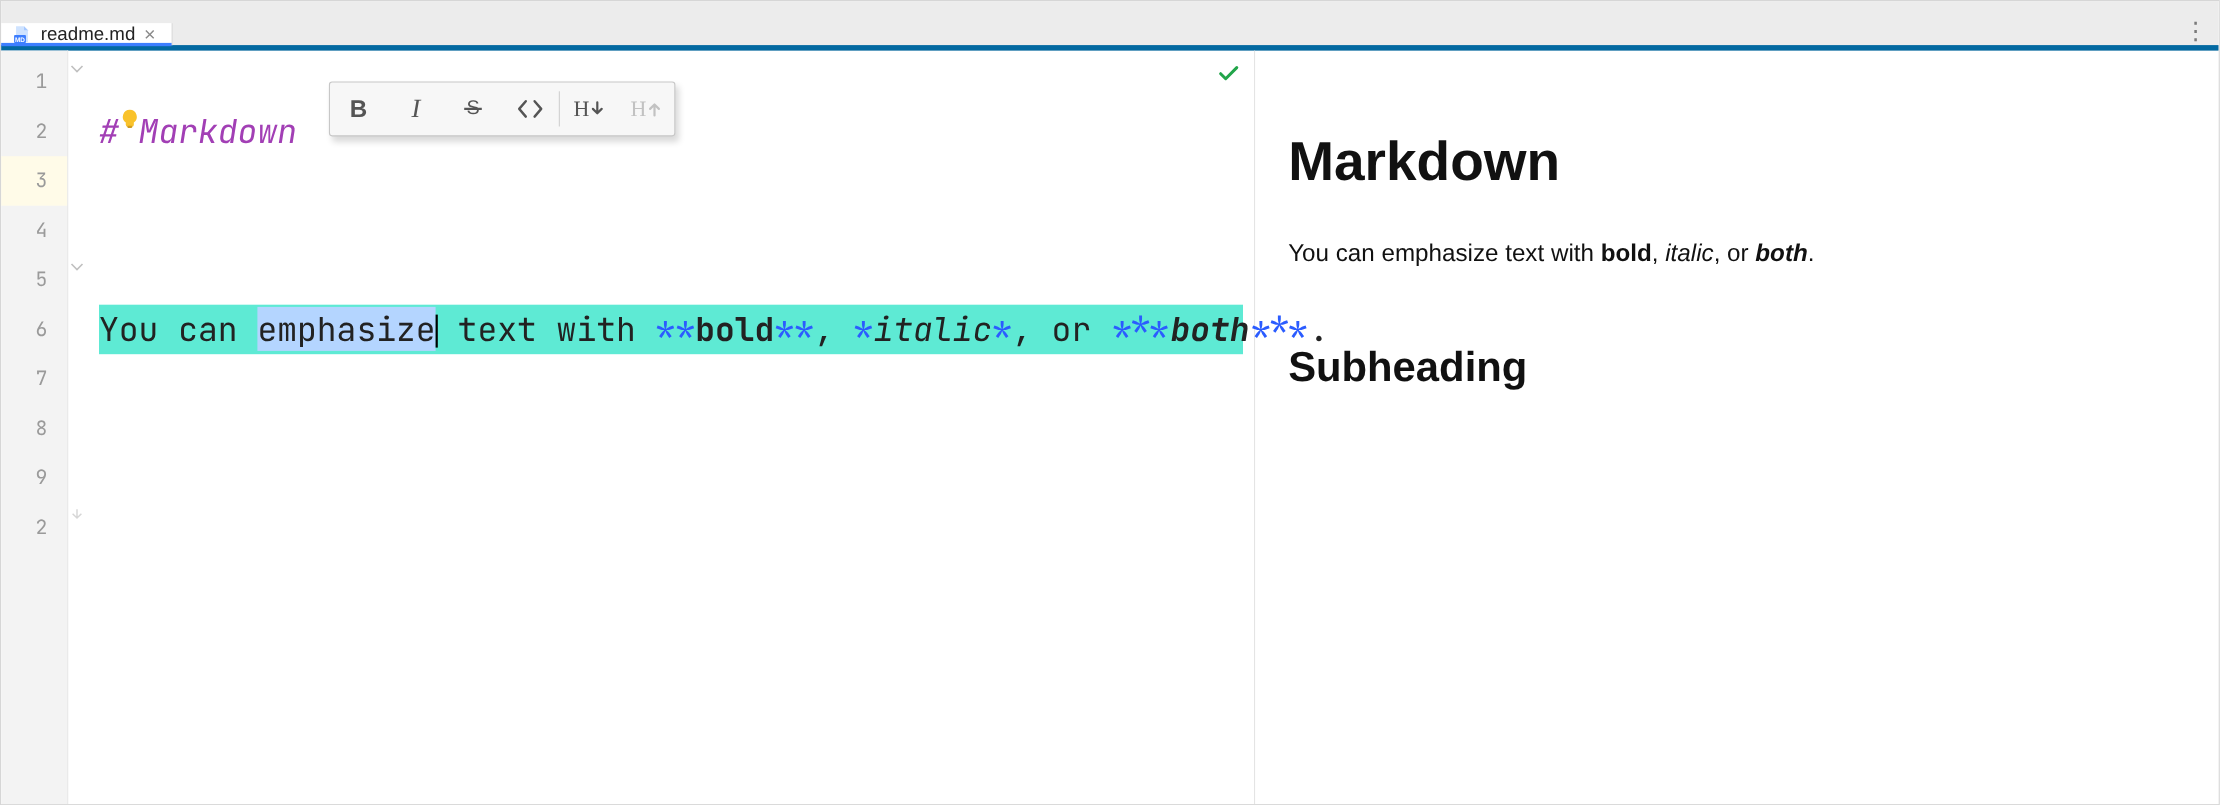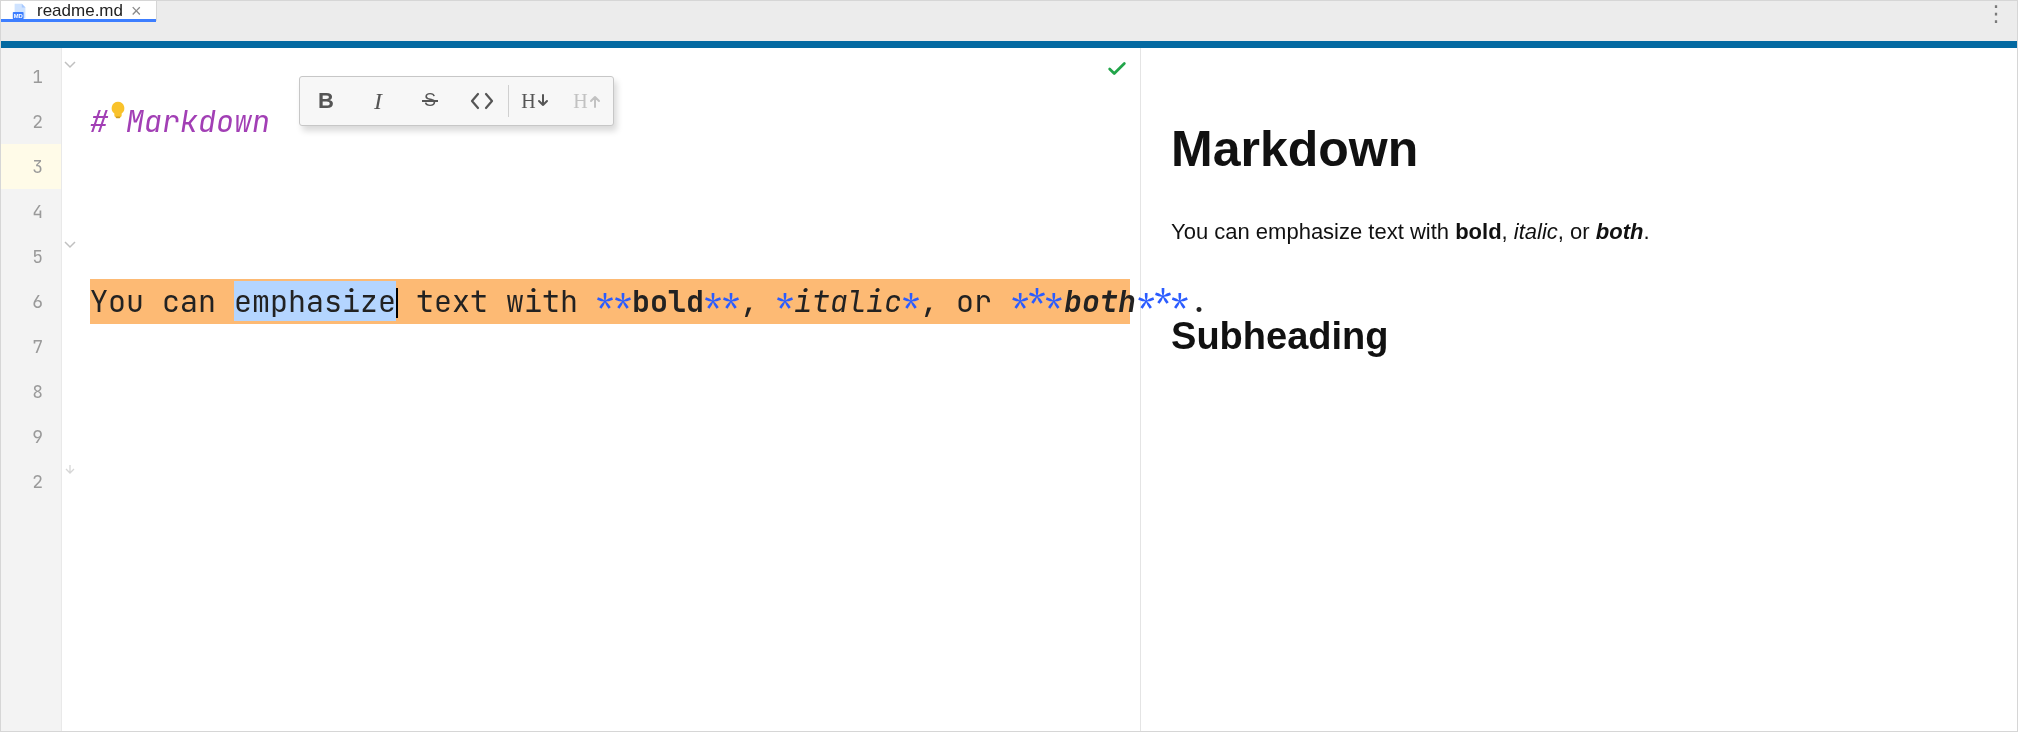--- a/index.html
+++ b/index.html
@@ -1,36 +1,36 @@
 <!DOCTYPE html>
 <html><head>
 <meta charset="utf-8">
 <style>
 html,body{margin:0;padding:0;height:100%;font-family:-apple-system,"Segoe UI",Arial,Helvetica,sans-serif;background:#fff;color:#222}
 body{display:flex;flex-direction:column;height:732px;width:2018px;border:1px solid #d6d6d6;box-sizing:border-box;overflow:hidden}
 
-.tabbar{height:40px;background:#ececec;border-bottom:7px solid #0369a1;display:flex;align-items:flex-start;position:relative;user-select:none}
+.tabbar{height:40px;background:#ececec;border-bottom:5px solid #0369a1;display:flex;align-items:flex-end;position:relative;user-select:none}
 .tab{display:flex;align-items:center;background:#fff;padding:0 14px 0 10px;gap:8px;border-right:1px solid #d6d6d6;position:relative}
 .tab::after{content:"";position:absolute;left:0;right:0;bottom:-1px;height:3px;background:#3d7eff}
 .tab .fileicon{width:18px;height:18px}
 .tab .name{font-size:17px;color:#222}
 .tab .close{color:#8a8a8a;font-size:18px;line-height:1}
 .tabbar-actions{margin-left:auto;display:flex;align-items:center;padding:0 10px}
 .vdots{color:#7a7a7a;font-size:22px}
 
 .main{flex:1;display:flex;min-height:0}
 
 .editor{flex:0 0 56.5%;display:flex;border-right:1px solid #e4e4e4;position:relative;min-width:0}
 .gutter{width:60px;background:#f3f3f3;border-right:1px solid #e9e9e9;padding-top:6px;text-align:right;color:#9a9a9a;font-family:"JetBrains Mono","SFMono-Regular",Menlo,Consolas,monospace;font-size:18px;line-height:45px}
 .gutter div{padding-right:18px}
 .foldcol{width:22px;position:relative}
 .code{flex:1;font-family:"JetBrains Mono","SFMono-Regular",Menlo,Consolas,monospace;font-size:30px;line-height:45px;padding:6px 10px 0 6px;white-space:pre;position:relative;min-width:0}
 .hl{background:#fffbe8}
 .line{height:45px;display:block}
-.l3{background:#fdba74}
+.l3{background:#5eead4}
 .md-head{color:#a23fb5;font-style:italic}
 .md-punc{color:#2b5cff}
 .md-bold{font-weight:700}
 .md-ital{font-style:italic}
 .md-boldital{font-weight:700;font-style:italic}
 .md-strike{text-decoration:line-through}
 .md-code{color:#6a6a6a;font-style:italic}
 .sel{background:#b4d5ff}
 .caret{display:inline-block;width:0;border-left:2px solid #000;height:30px;vertical-align:-6px}
 

